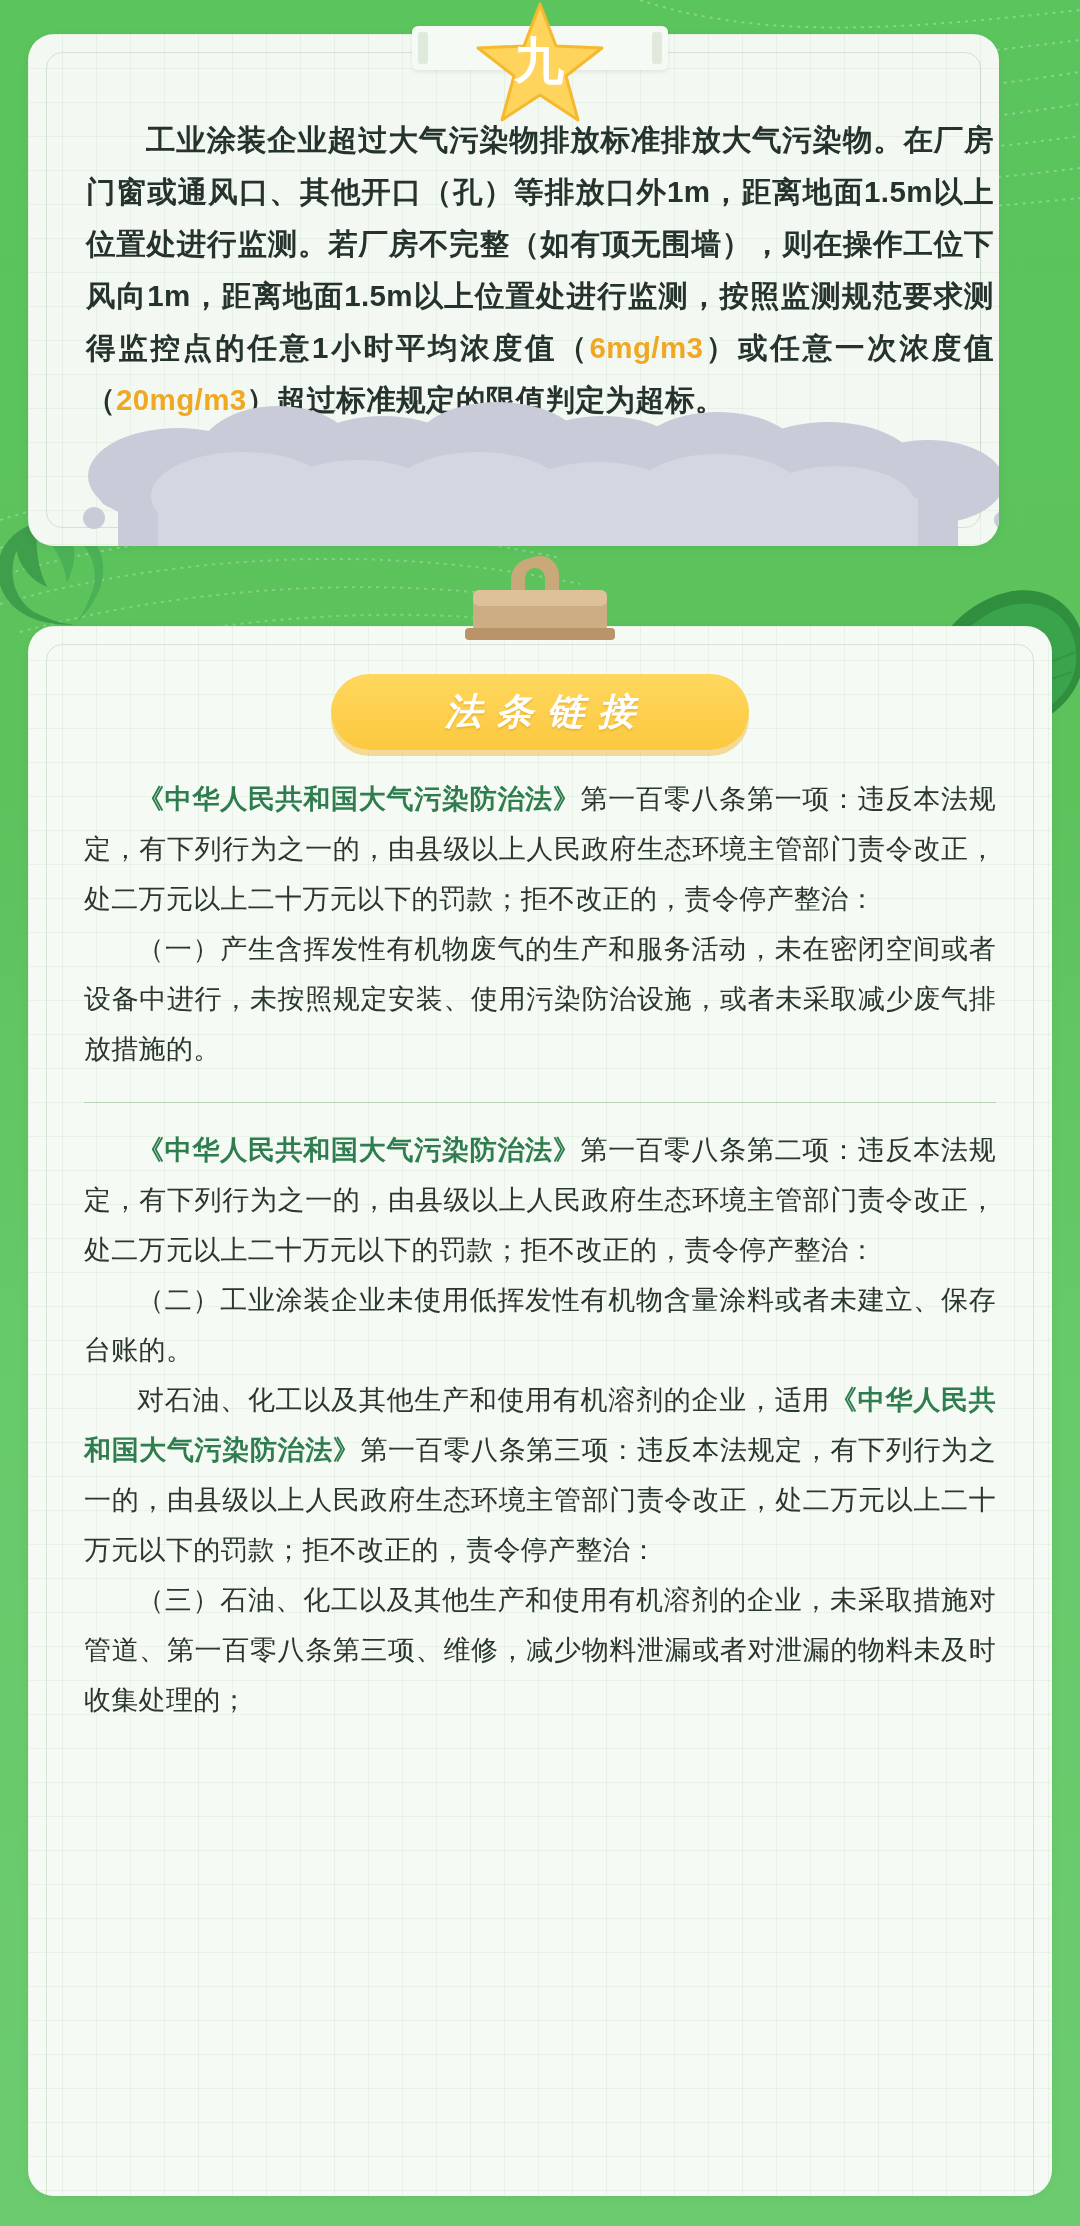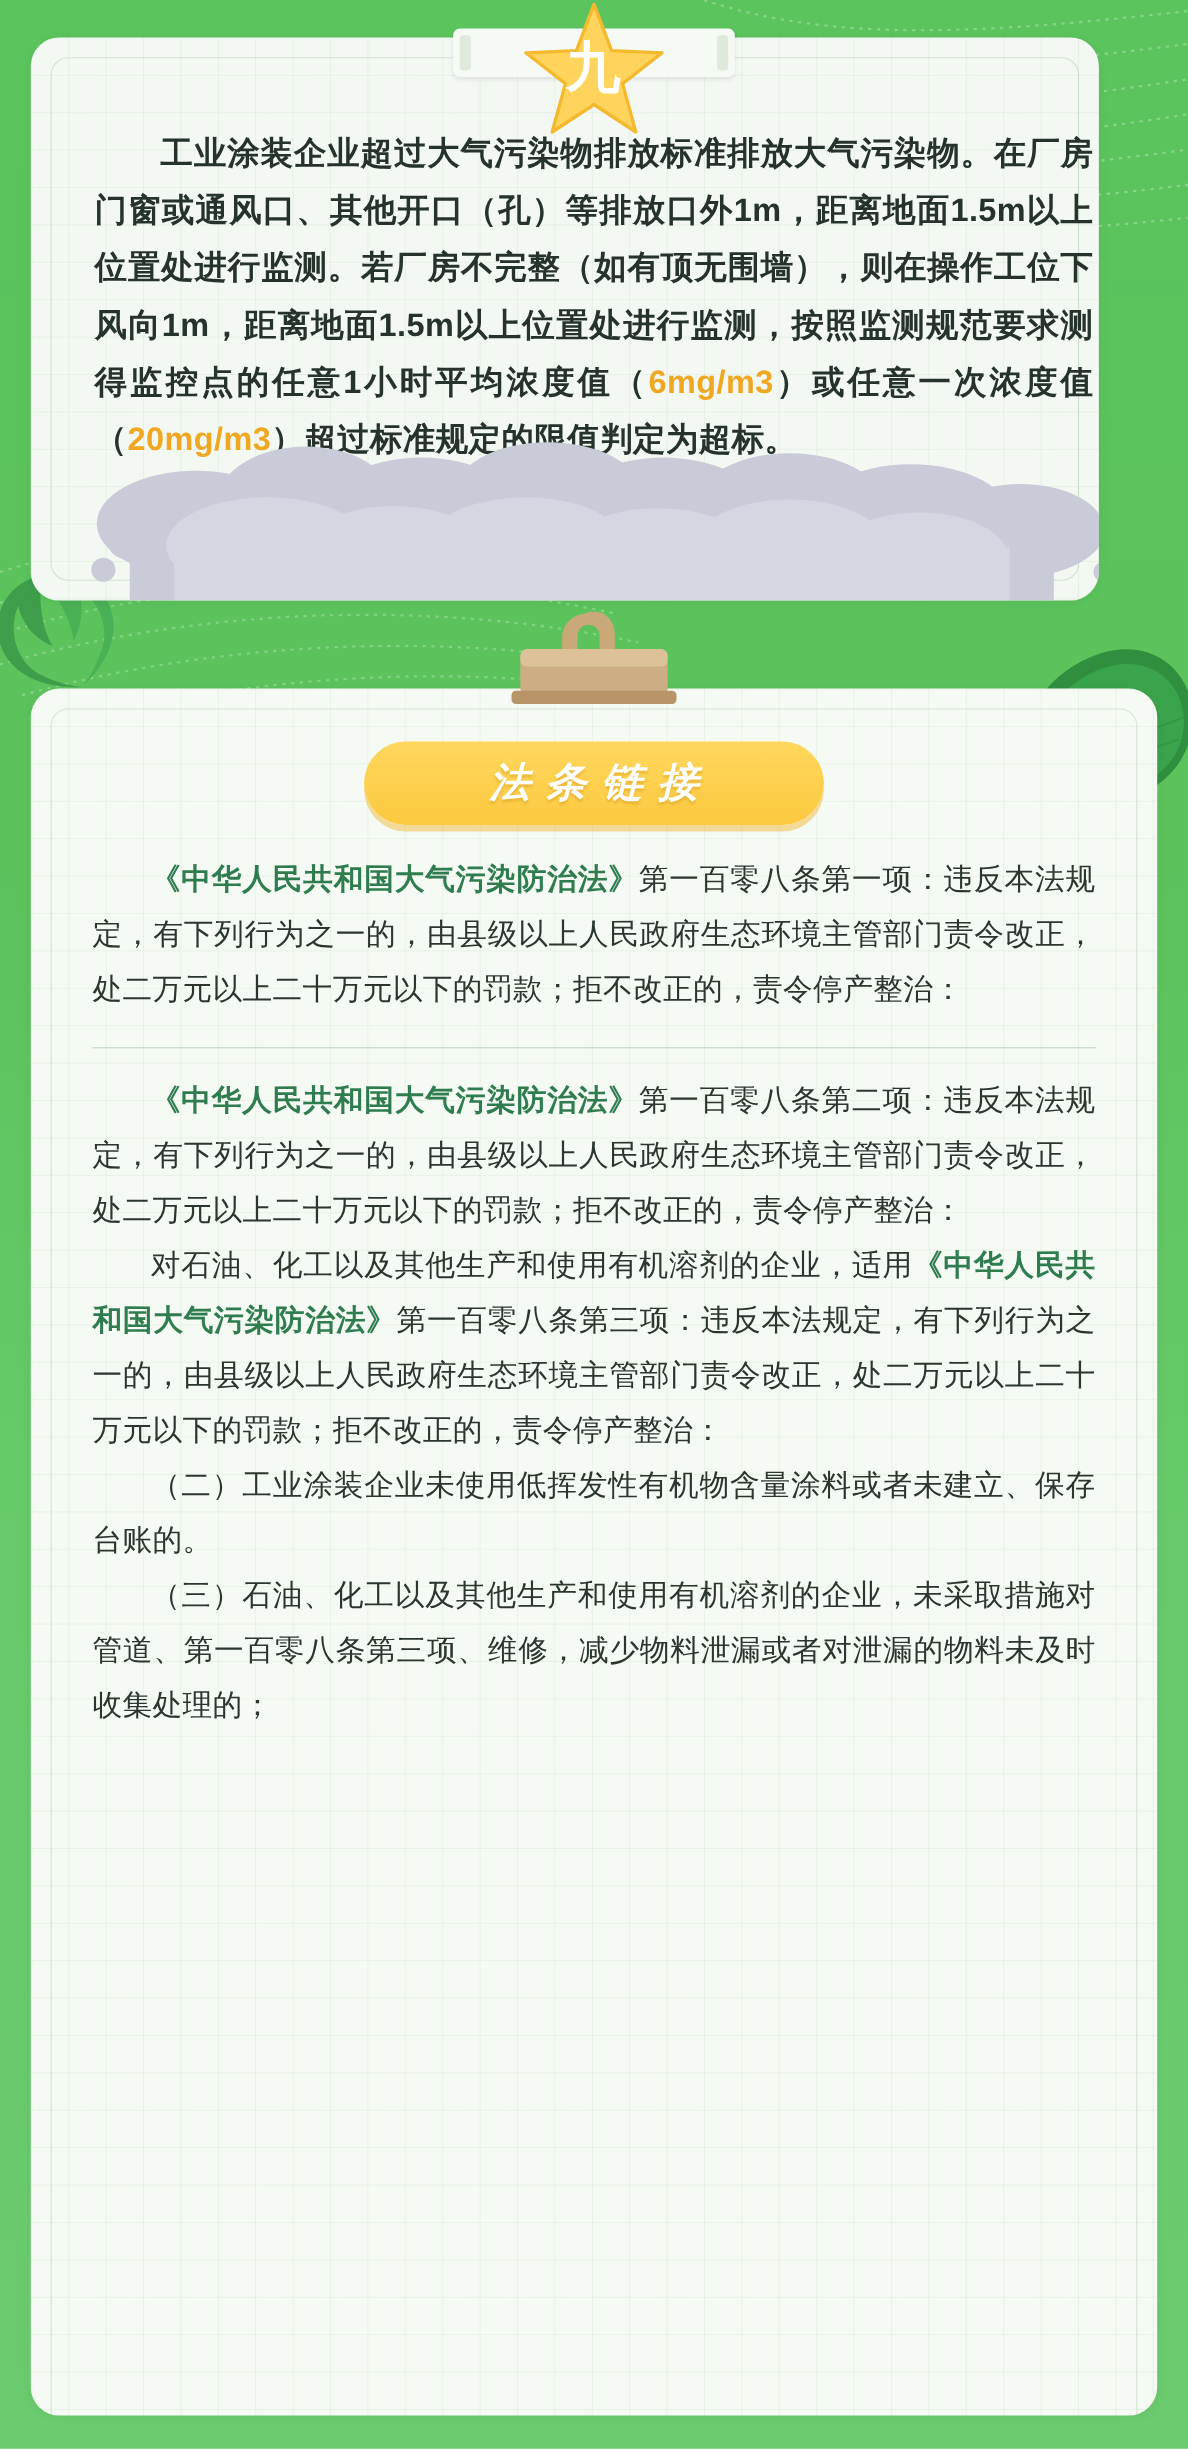--- a/index.html
+++ b/index.html
@@ -334,29 +334,30 @@
   <div class="pill">
     <span class="pill-text">法条链接</span>
   </div>
 
   <div class="body-wrap">
 
     <div class="blk">
       <p class="para">
         <span class="law">《中华人民共和国大气污染防治法》</span><span>第一百零八条第一项：违反本法规定，有下列行为之一的，由县级以上人民政府生态环境主管部门责令改正，处二万元以上二十万元以下的罚款；拒不改正的，责令停产整治：</span>
       </p>
+      <p class="para">（一）产生含挥发性有机物废气的生产和服务活动，未在密闭空间或者设备中进行，未按照规定安装、使用污染防治设施，或者未采取减少废气排放措施的。</p>
     </div>
 
     <div class="divider"></div>
 
     <div class="blk">
       <p class="para">
         <span class="law">《中华人民共和国大气污染防治法》</span><span>第一百零八条第二项：违反本法规定，有下列行为之一的，由县级以上人民政府生态环境主管部门责令改正，处二万元以上二十万元以下的罚款；拒不改正的，责令停产整治：</span>
       </p>
+      <p class="para">（二）工业涂装企业未使用低挥发性有机物含量涂料或者未建立、保存台账的。</p>
       <p class="para">
         <span>对石油、化工以及其他生产和使用有机溶剂的企业，适用</span><span class="law">《中华人民共和国大气污染防治法》</span><span>第一百零八条第三项：违反本法规定，有下列行为之一的，由县级以上人民政府生态环境主管部门责令改正，处二万元以上二十万元以下的罚款；拒不改正的，责令停产整治：</span>
       </p>
-      <p class="para">（二）工业涂装企业未使用低挥发性有机物含量涂料或者未建立、保存台账的。</p>
       <p class="para">（三）石油、化工以及其他生产和使用有机溶剂的企业，未采取措施对管道、第一百零八条第三项、维修，减少物料泄漏或者对泄漏的物料未及时收集处理的；</p>
     </div>
 
   </div>
 </div>
 
 </body></html>

